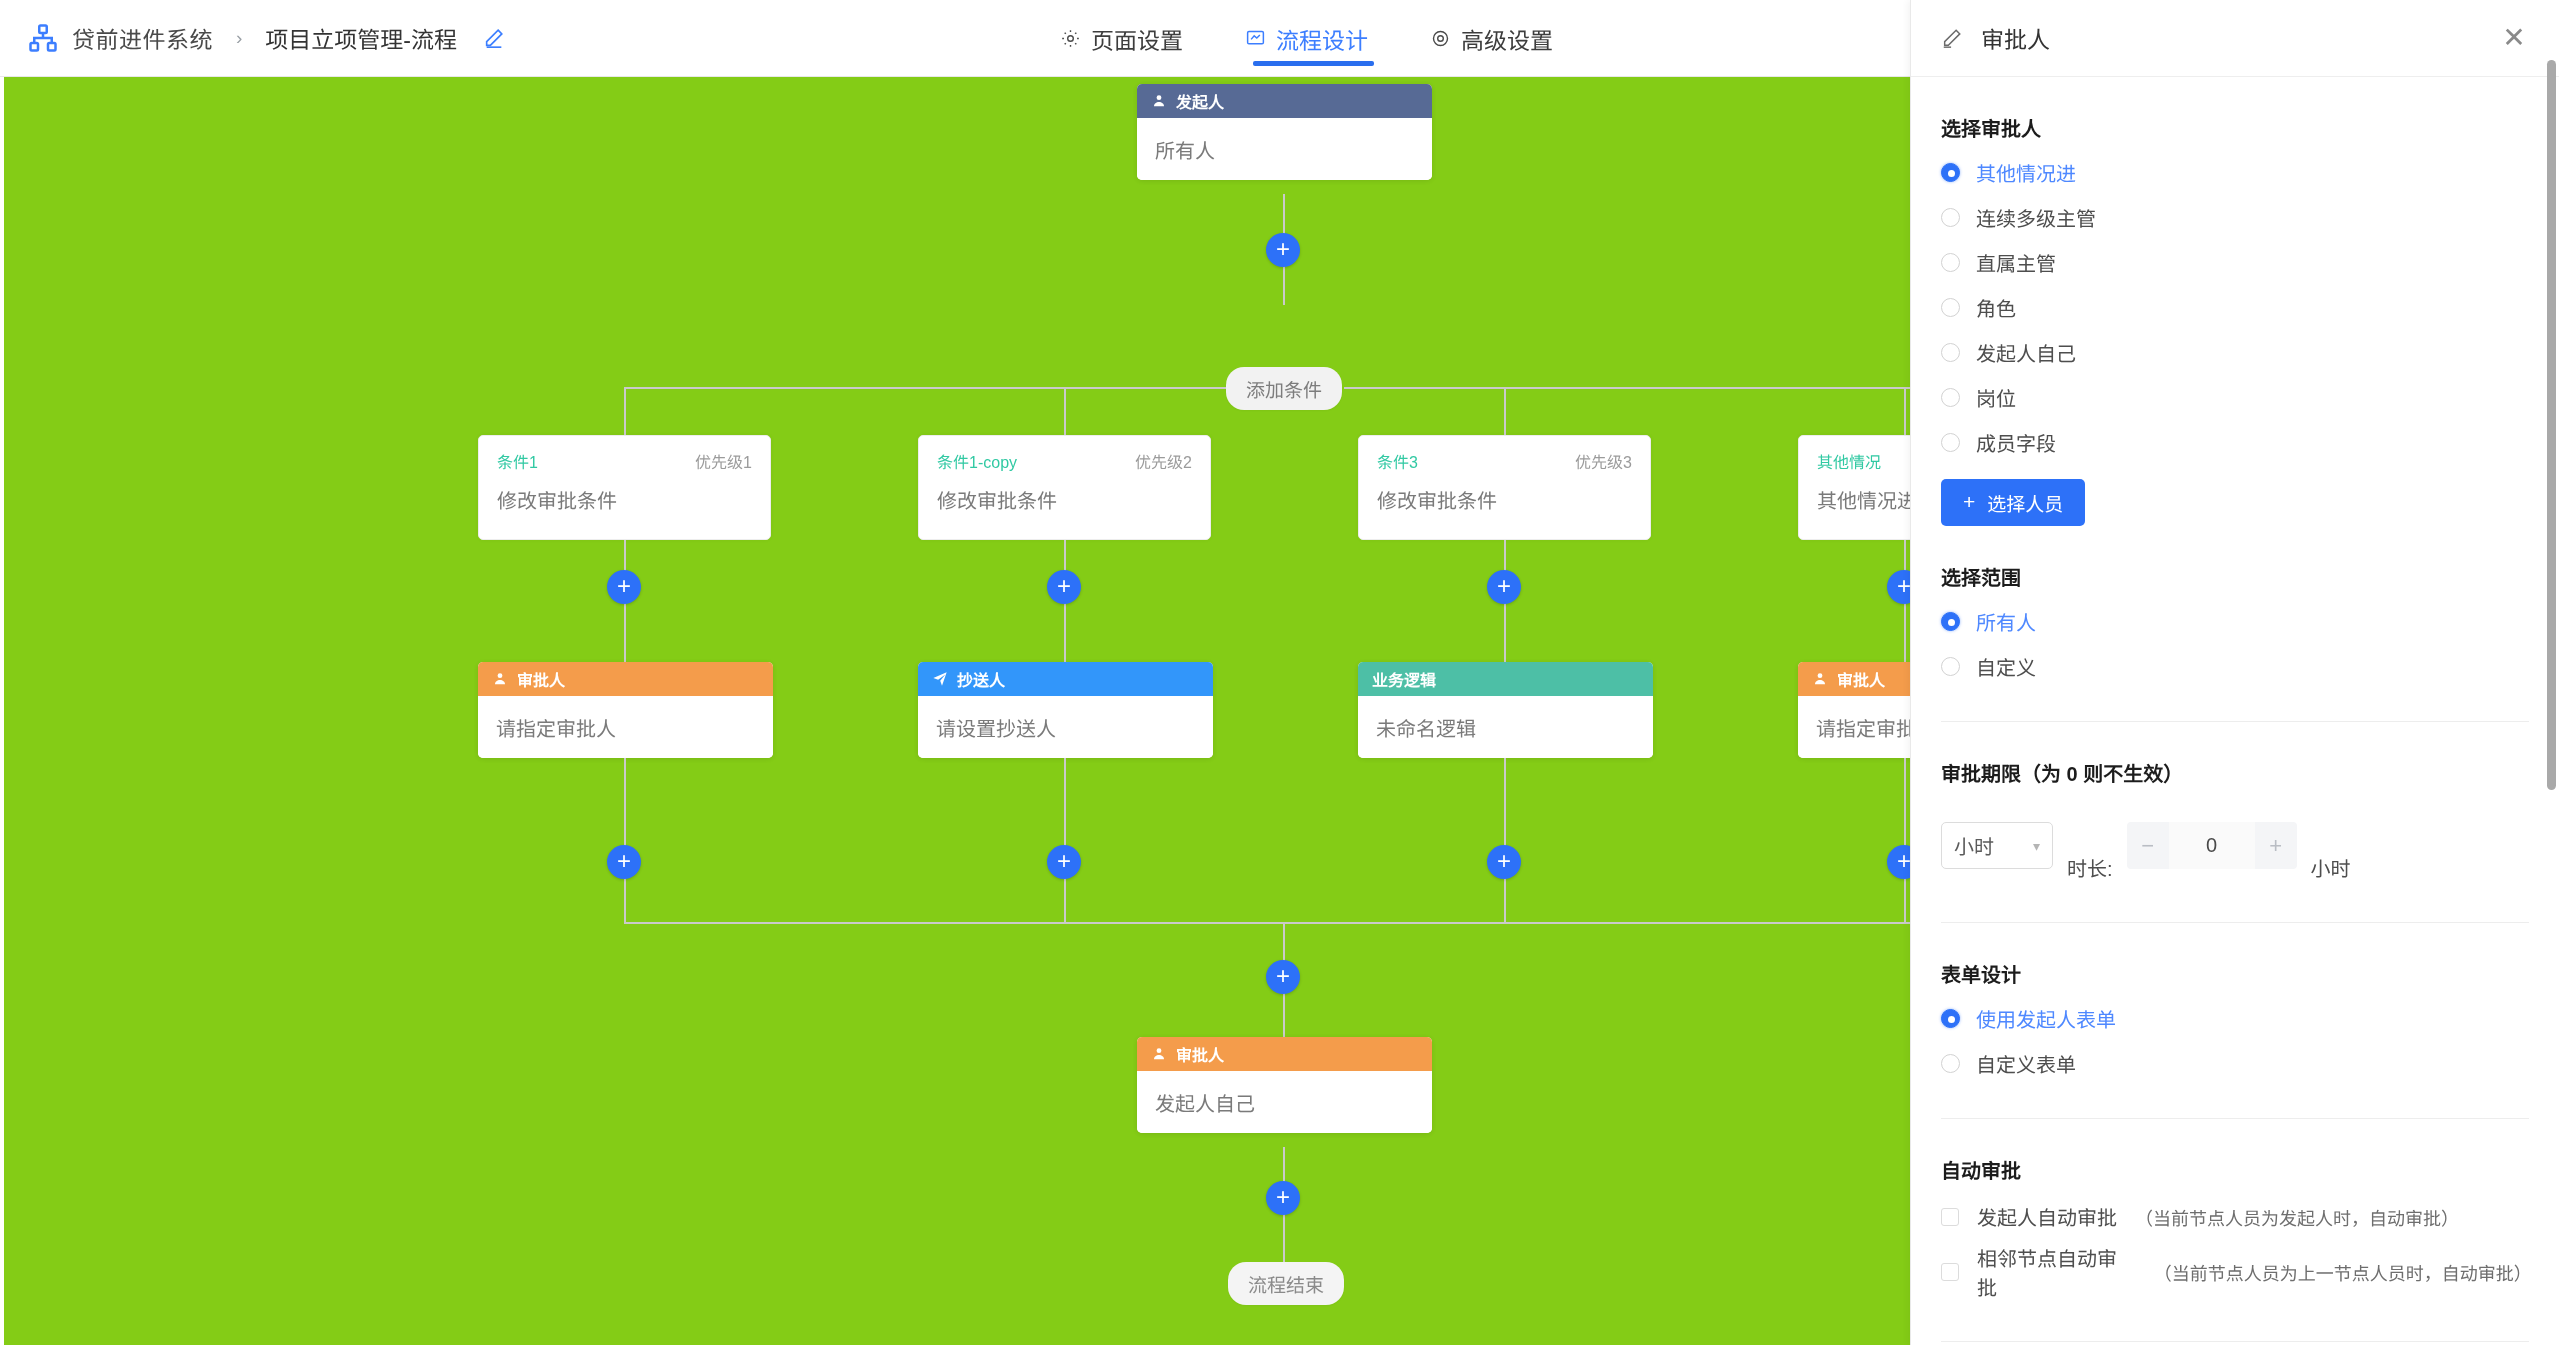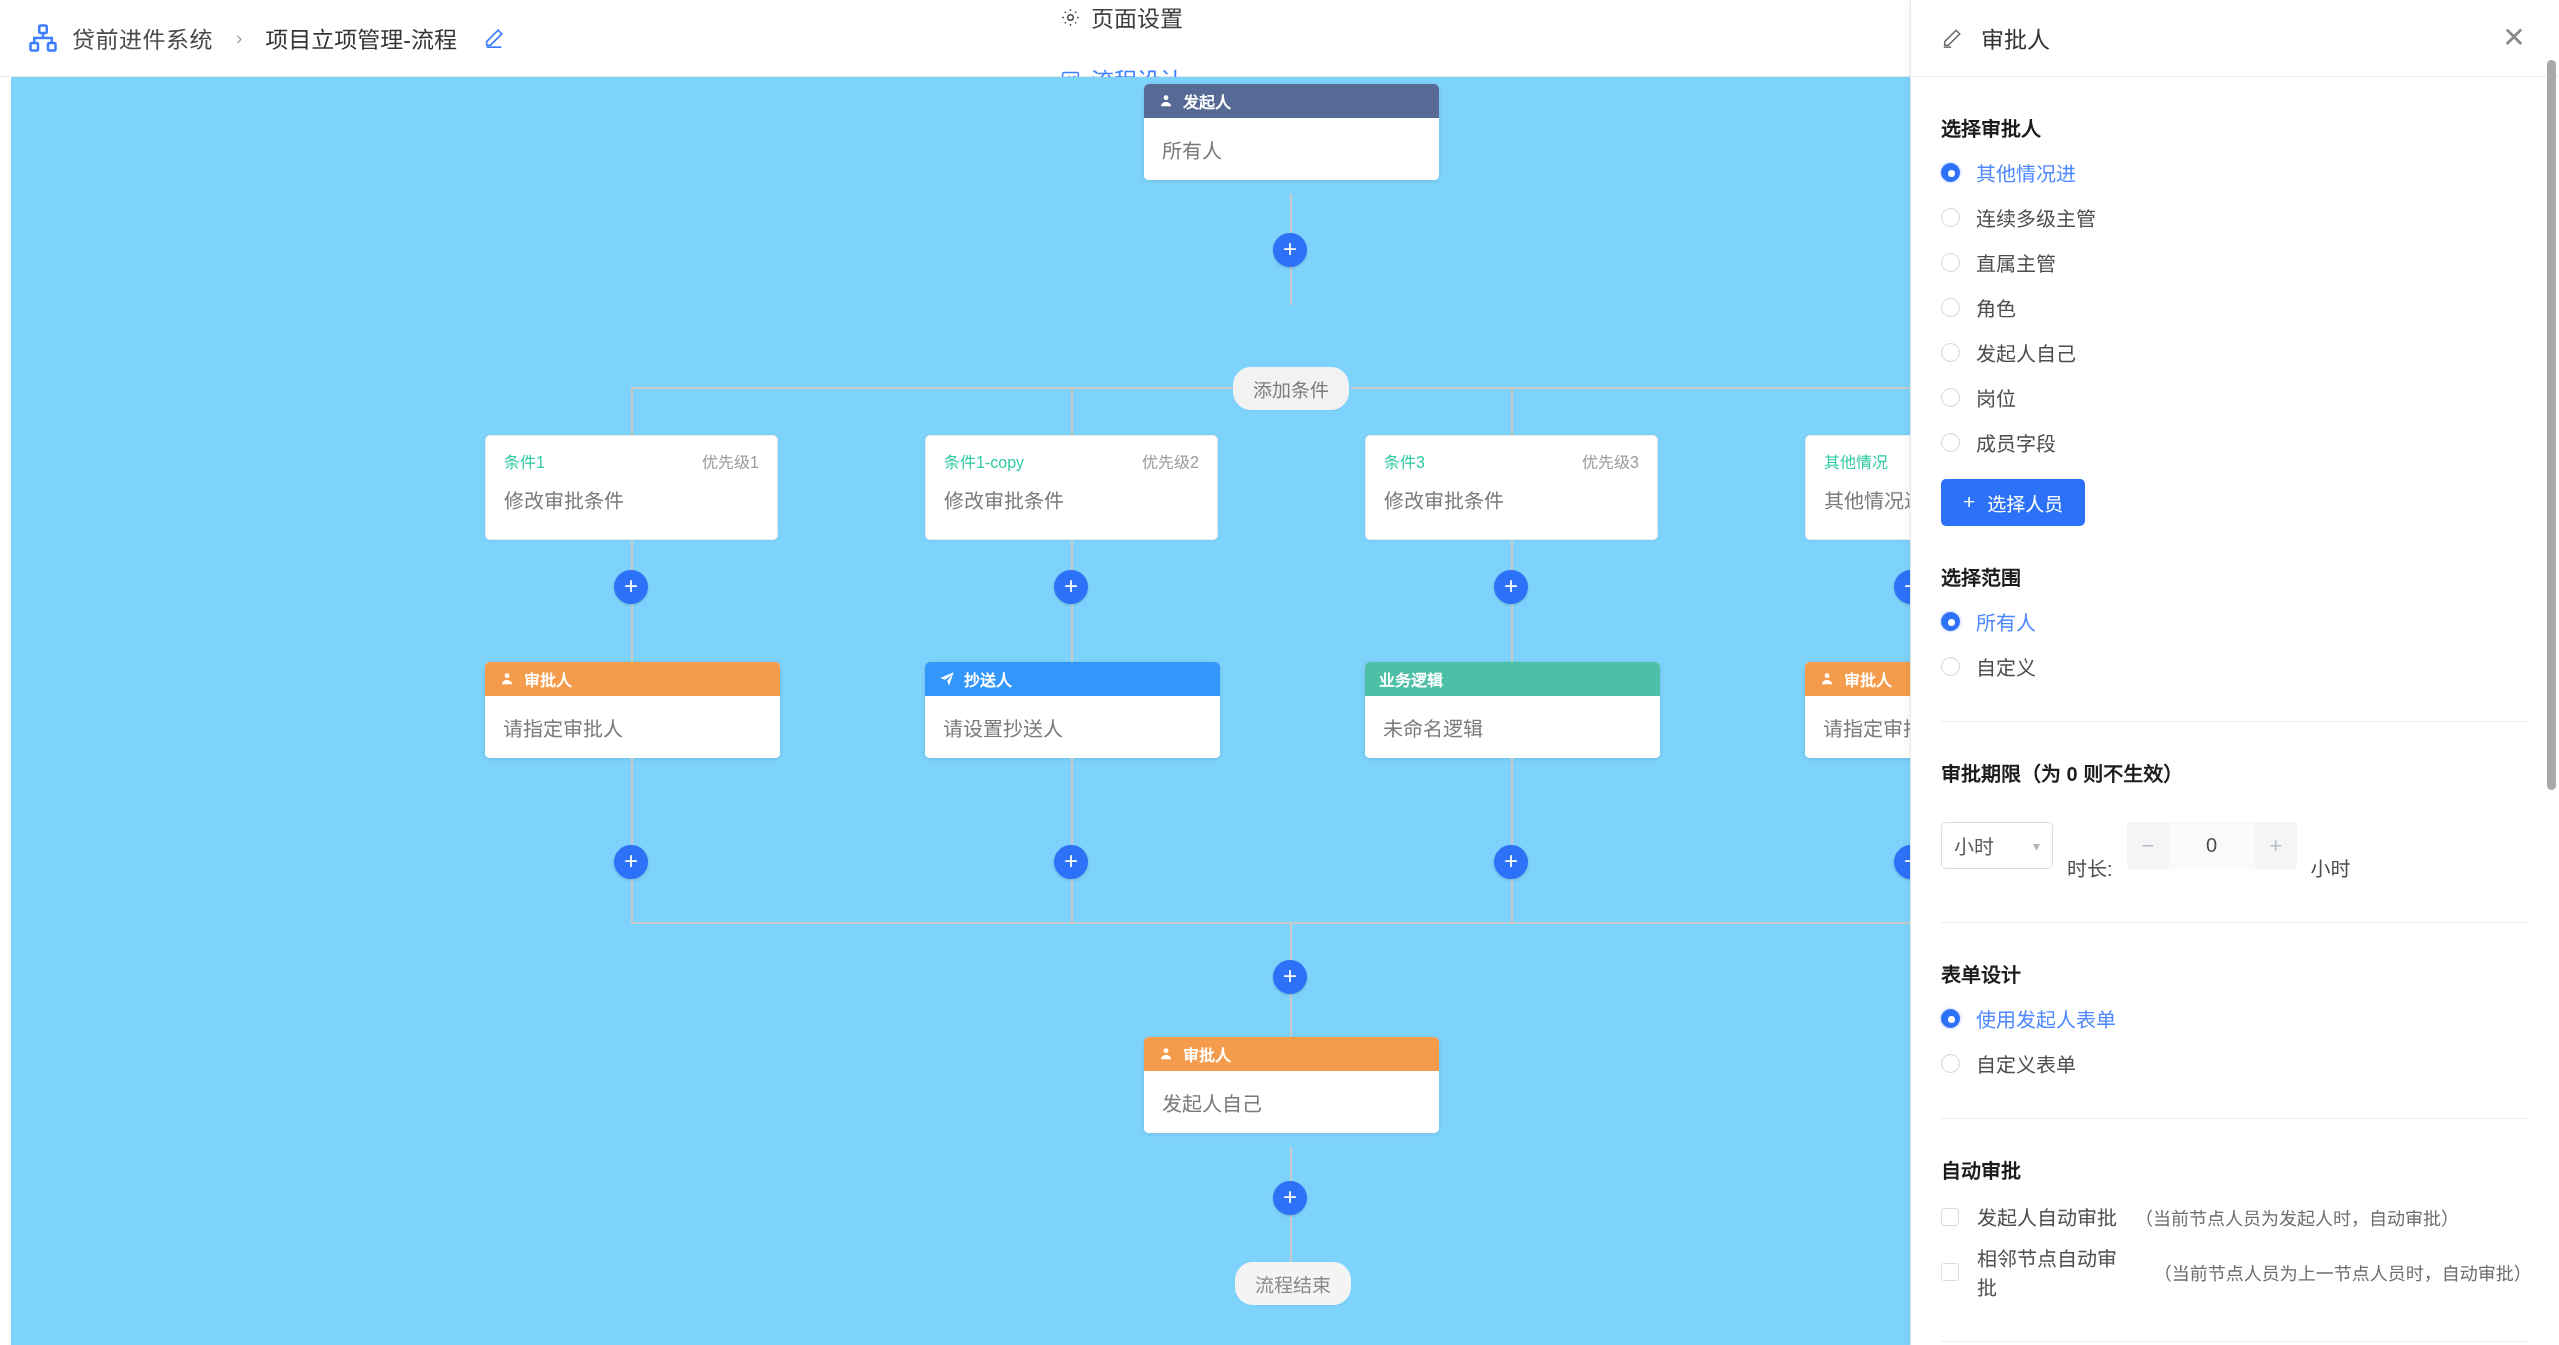--- a/index.html
+++ b/index.html
@@ -17,31 +17,31 @@
     background:#fff; border-bottom:1px solid #e8e8e8;
     display:flex; align-items:center;
   }
   .brand-wrap { display:flex; align-items:center; gap:14px; padding-left:28px; }
   .brand-icon { width:30px; height:30px; display:block; }
   .crumb { font-size:23px; color:#4a4a4a; letter-spacing:.5px; }
   .crumb-sep { font-size:19px; color:#9aa0a6; margin:0 9px; }
   .crumb-current { font-size:23px; color:#333; }
   .edit-pencil { margin-left:12px; width:22px; height:22px; display:block; cursor:pointer;}
 
-  .tabs { position:absolute; left:1060px; top:0; height:77px; display:flex; align-items:center; gap:28px;flex-direction:column; }
+  .tabs { position:absolute; left:1060px; top:0; height:77px; display:flex; align-items:center; gap:62px; }
   .tab { display:flex; align-items:center; gap:10px; height:77px; font-size:23px;
          color:#3d3d3d; cursor:pointer; position:relative; }
   .tab.active { color:#3c7eff; }
   .tab .tab-underline { position:absolute; bottom:11px; left:8px; right:-6px; height:5px;
         background:#2a6eee; border-radius:2px; }
   .tab svg { display:block; }
 
   
-  .canvas { position:absolute; top:77px; left:11px; width:1910px; height:1268px;
-            background:#7dd3fc; overflow:hidden; }
+  .canvas { position:absolute; top:77px; left:4px; width:1910px; height:1268px;
+            background:#84cc16; overflow:hidden; }
   .flow { position:absolute; top:0; left:0; width:1910px; height:1268px; }
 
   .vline { position:absolute; width:2px; background:#cacaca; }
   .hline { position:absolute; height:2px; background:#cacaca; }
 
   
   .node { position:absolute; width:295px; background:#fff; border-radius:5px;
           box-shadow:0 1px 5px 0 rgba(0,0,0,.10); overflow:hidden; cursor:pointer; }
   .node-head { height:34px; display:flex; align-items:center; gap:9px;
                padding:0 14px; color:#fff; font-size:16px; font-weight:bold; }

